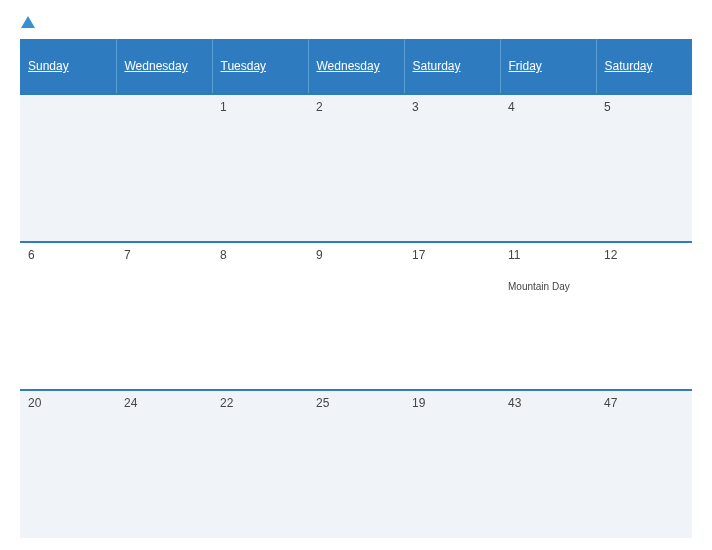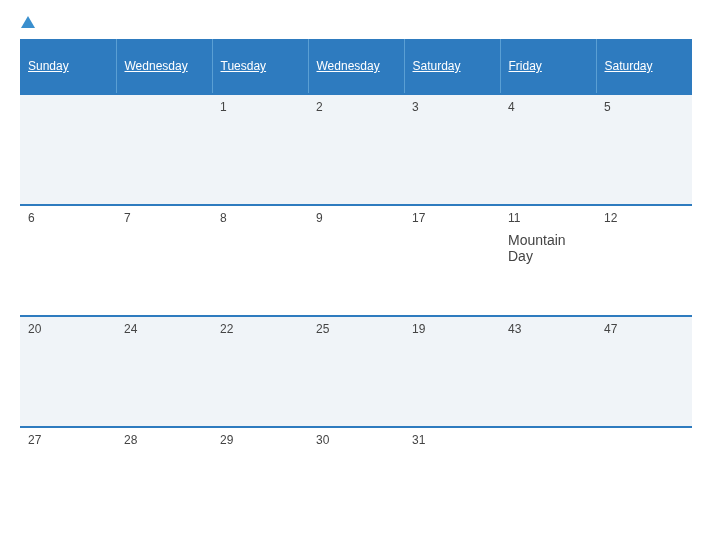--- a/index.html
+++ b/index.html
@@ -102,23 +102,23 @@
       border-top: 2px solid #2e7bbf;
       border-right: none;
       width: calc(100% / 7);
       position: relative;
     }
     .day-num {
       font-size: 12px;
       color: #444;
     }
     .holiday-name {
-      font-size: 14px;
+      font-size: 10px;
       color: #444;
-      margin-top: 7px;
+      margin-top: 19px;
     }
     .empty-cell {
       background-color: inherit;
     }
   </style>
 </head>
 <body>
 
 <div class="page">
   <div class="header">
@@ -166,24 +166,15 @@
         </tr>
         <tr>
           <td><span class="day-num">20</span></td>
           <td><span class="day-num">24</span></td>
           <td><span class="day-num">22</span></td>
           <td><span class="day-num">25</span></td>
           <td><span class="day-num">19</span></td>
           <td><span class="day-num">43</span></td>
           <td><span class="day-num">47</span></td>
         </tr>
-        <tr>
-          <td><span class="day-num">27</span></td>
-          <td><span class="day-num">28</span></td>
-          <td><span class="day-num">29</span></td>
-          <td><span class="day-num">30</span></td>
-          <td><span class="day-num">31</span></td>
-          <td class="empty-cell"></td>
-          <td class="empty-cell"></td>
-        </tr>
       </tbody>
   </table>
 </div>
 
 </body></html>

